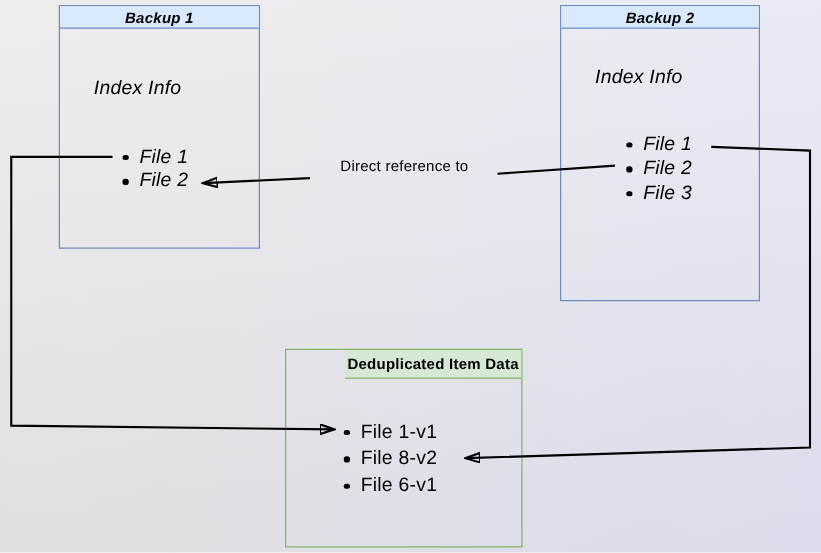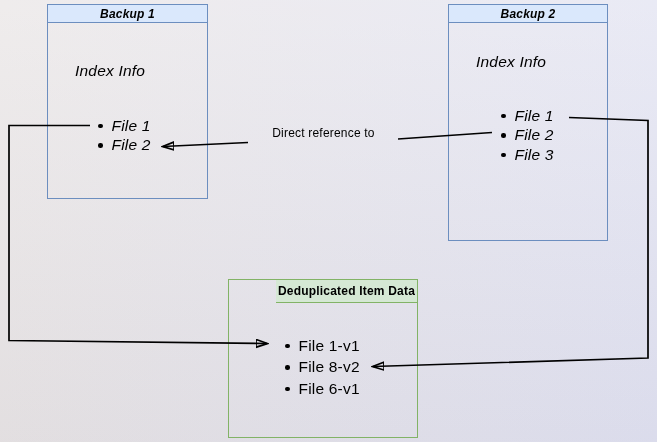--- a/index.html
+++ b/index.html
@@ -86,21 +86,21 @@
         <span class="dot"></span>
         <span class="li-text">File 3</span>
       </div>
     </div>
   </div>
 
   <div class="box green" style="left:228px;top:279px;width:190px;height:159px">
     <div class="box-header">
       <span>Deduplicated Item Data</span>
     </div>
-    <div class="blist sp21" style="left:56px;top:55px">
+    <div class="blist sp21" style="left:46px;top:55px">
       <div class="li">
         <span class="dot"></span>
         <span class="li-text">File 1-v1</span>
       </div>
       <div class="li">
         <span class="dot"></span>
         <span class="li-text">File 8-v2</span>
       </div>
       <div class="li">
         <span class="dot"></span>

